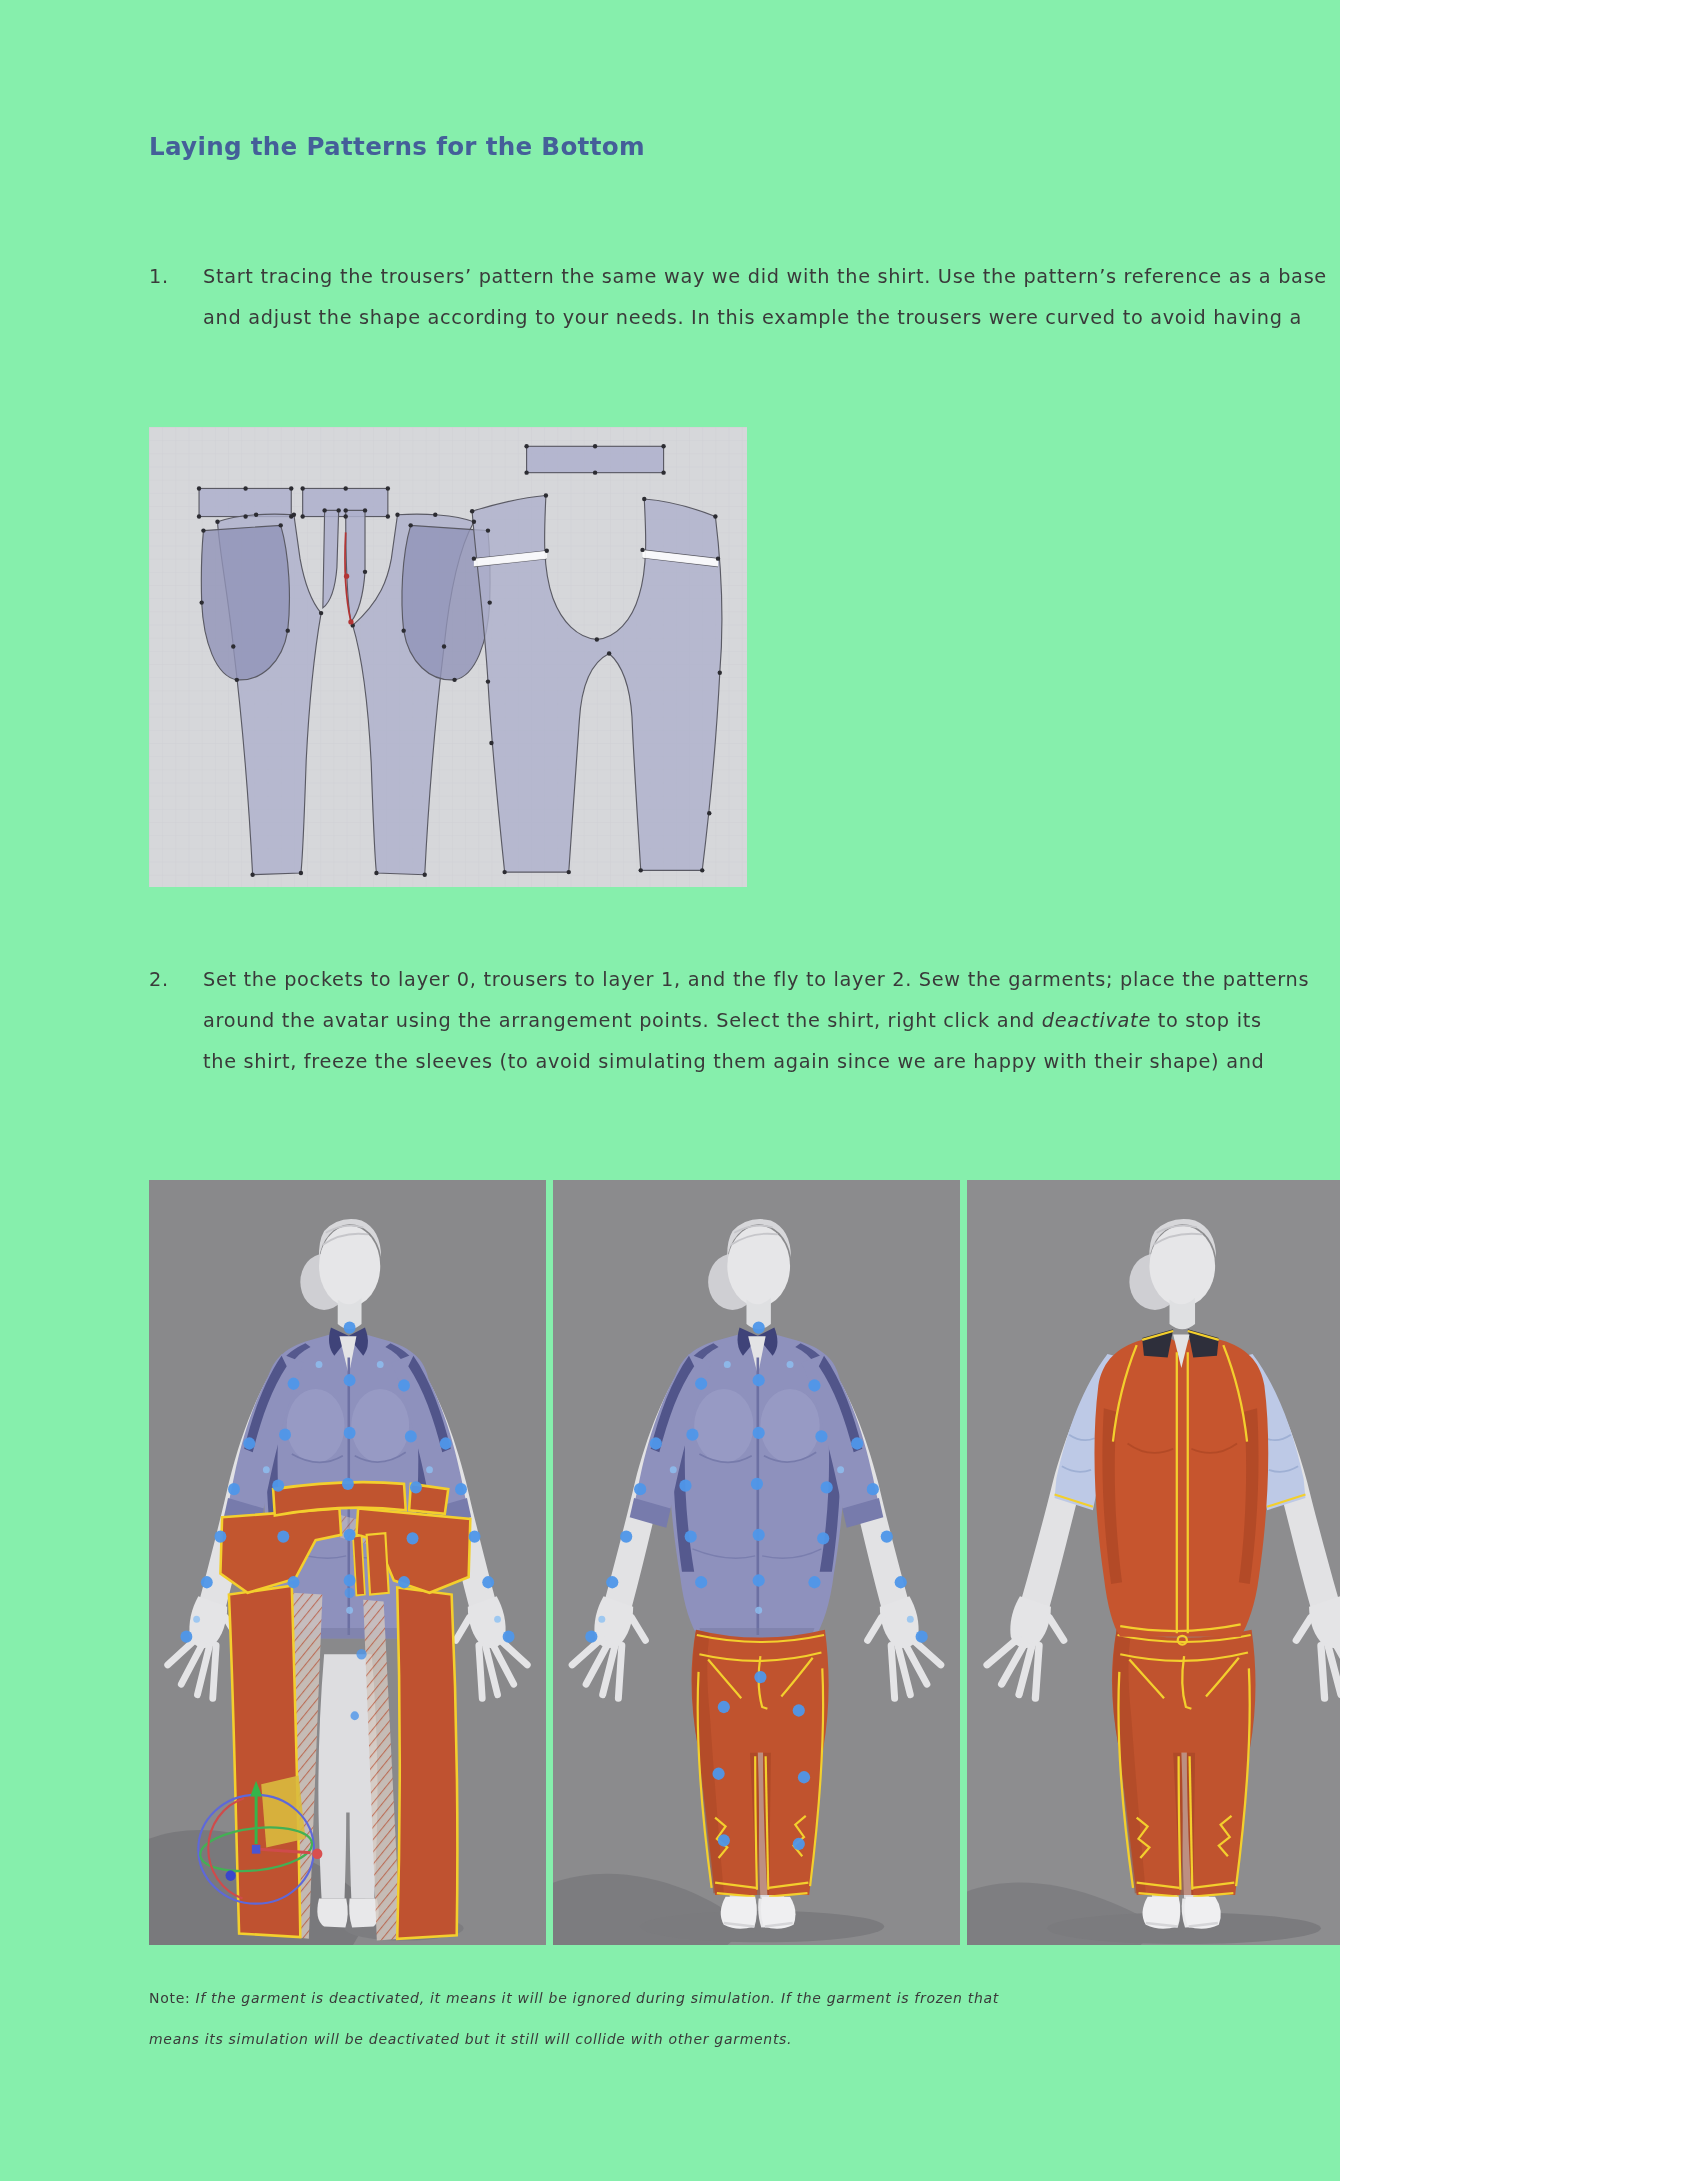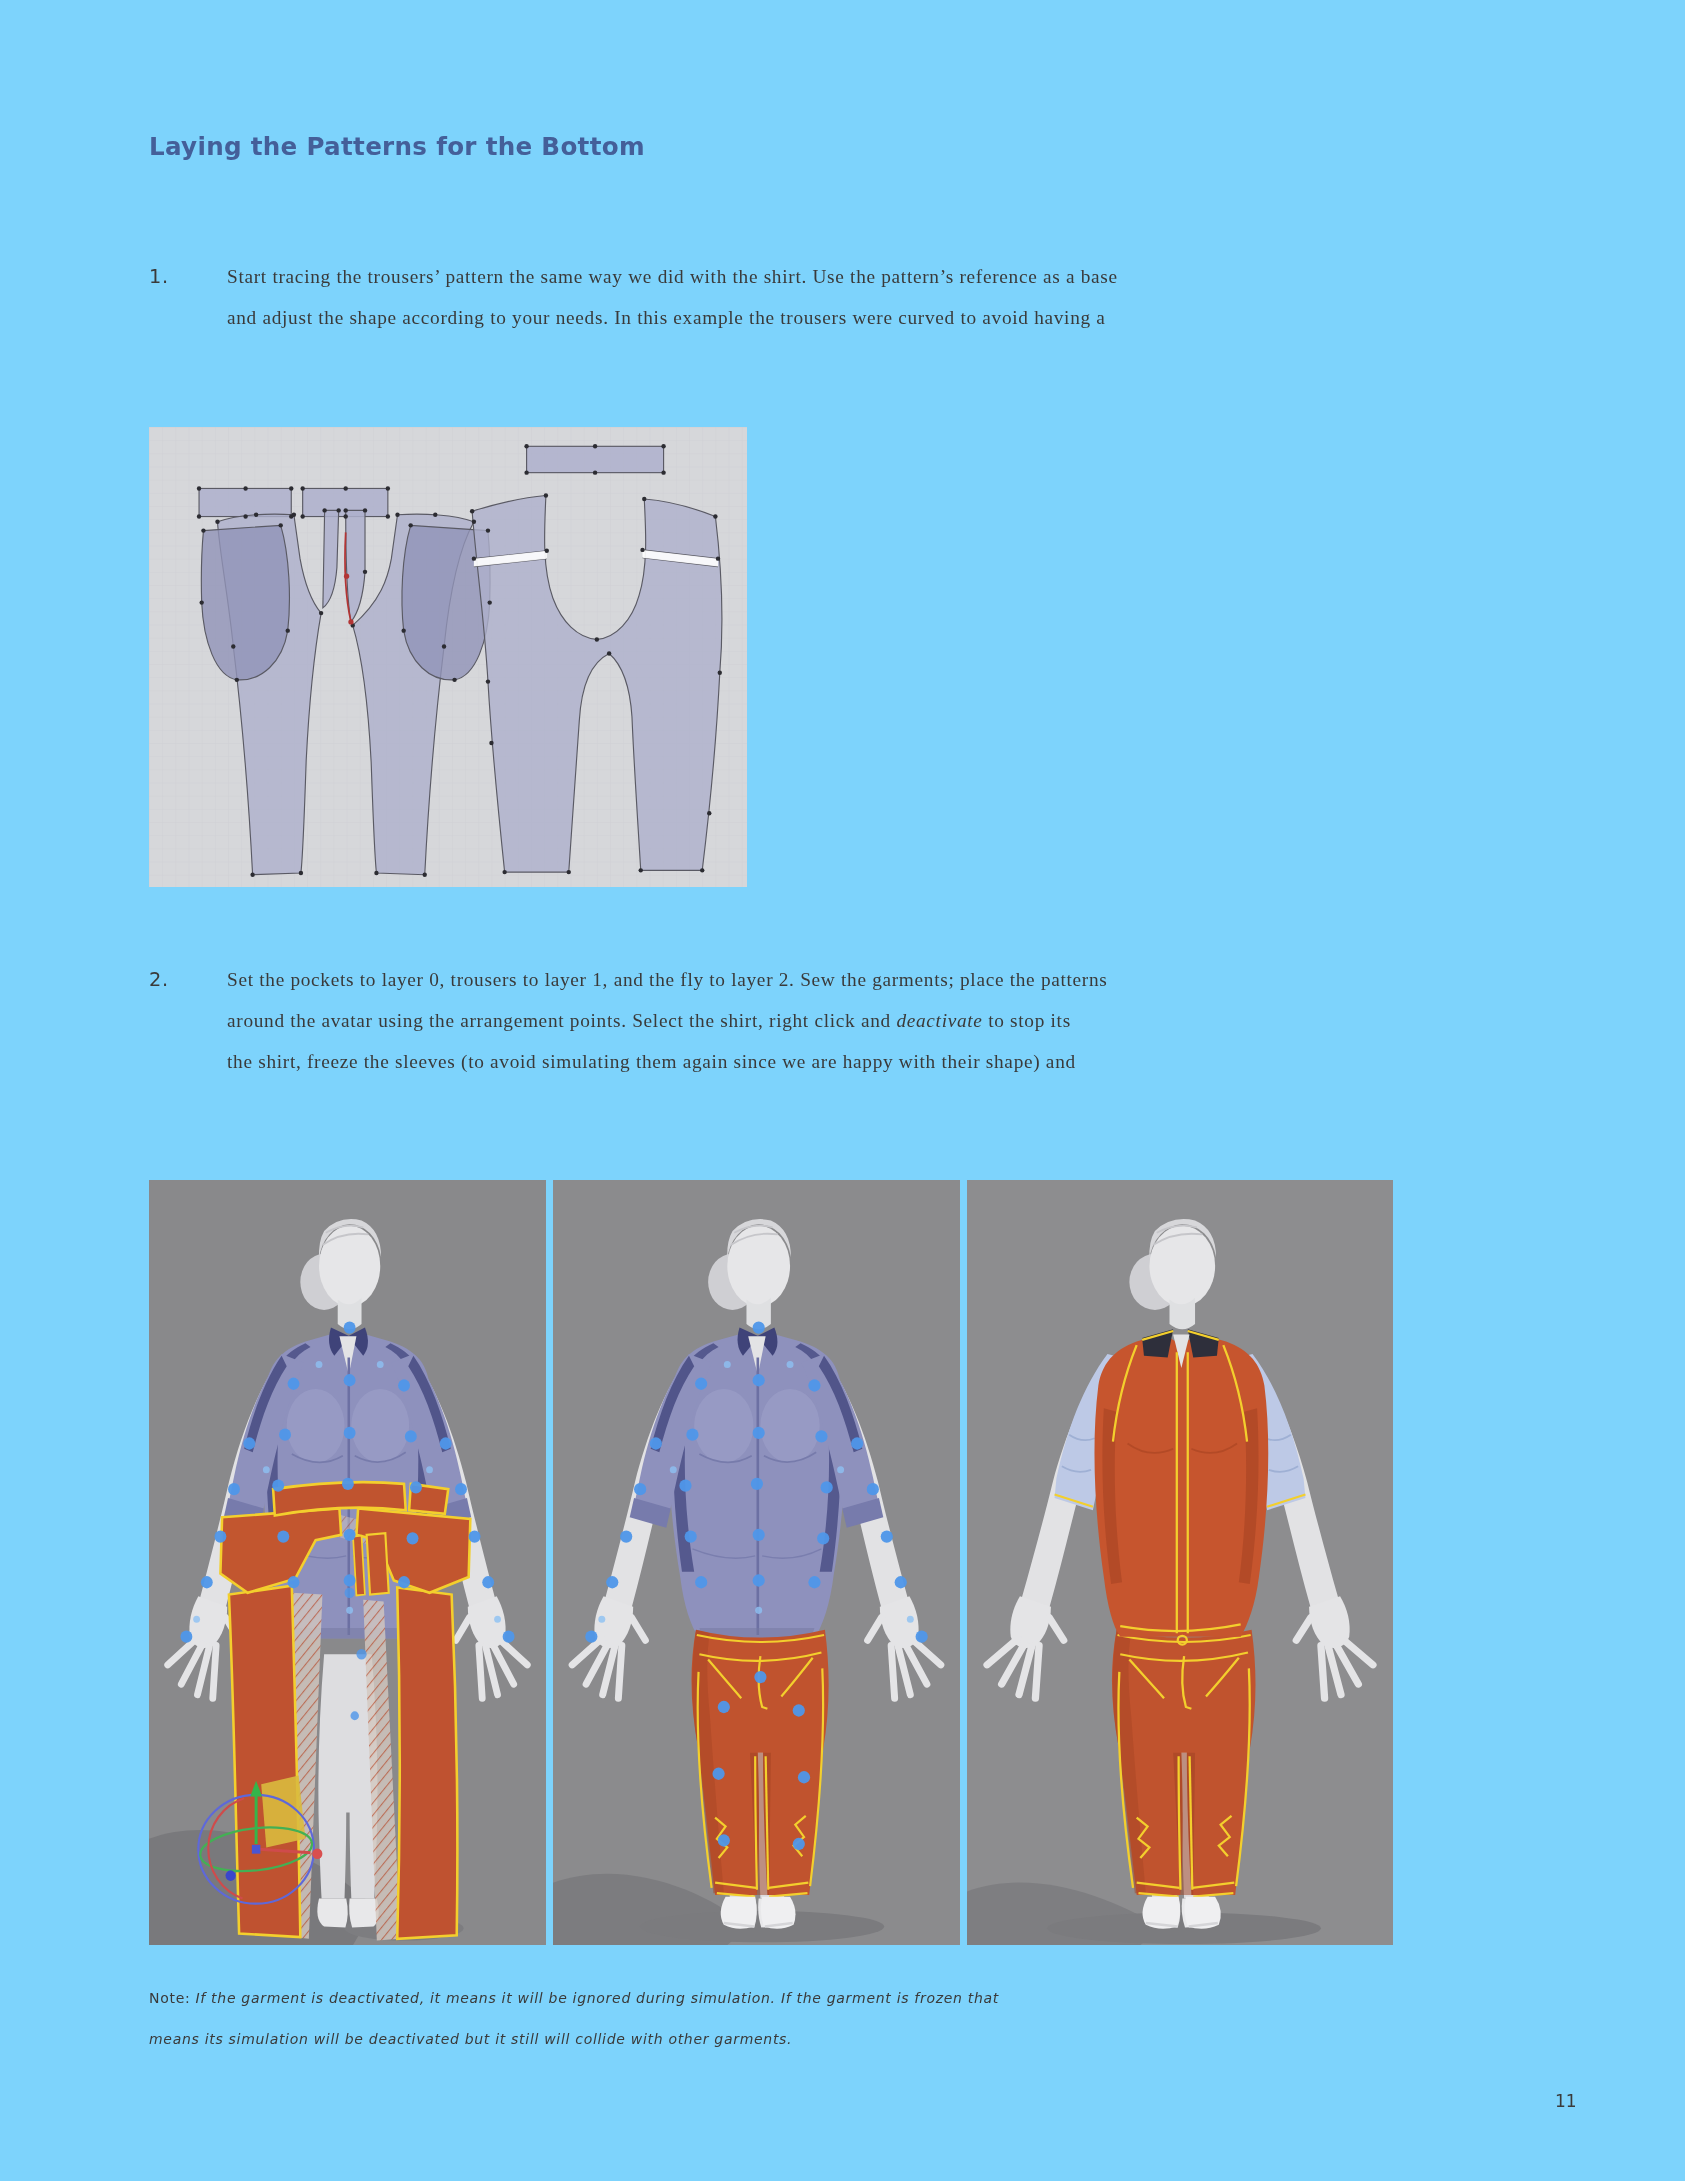--- a/index.html
+++ b/index.html
@@ -1,23 +1,23 @@
 <!DOCTYPE html>
 <html style="font-size:14px"><head>
 <meta charset="utf-8">
 <style>
   html,body{margin:0;padding:0;background:#ffffff;}
-  .page{position:relative;width:1685px;height:2181px;background:#7dd3fc;overflow:hidden;
+  .page{position:relative;width:1340px;height:2181px;background:#86efac;overflow:hidden;
         font-family:"DejaVu Sans","Liberation Sans",sans-serif;color:#3a3a3a;}
   .h1{position:absolute;left:149px;top:132px;font-size:24.6px;font-weight:bold;
       color:#445f99;letter-spacing:0.3px;}
   .list-item{position:absolute;left:149px;width:1475px;font-size:19.3px;
       line-height:41px;letter-spacing:0.7px;}
   .list-item .num{position:absolute;left:0;top:0;}
-  .list-item .body{margin-left:78px;font-family:Liberation Serif, serif;}
+  .list-item .body{margin-left:54px;}
   .note{position:absolute;left:149px;top:1978px;width:1475px;font-size:14px;
       line-height:41px;letter-spacing:0.7px;}
   .note i, .it{font-style:italic;}
   .pagenum{position:absolute;left:1555px;top:2091px;font-size:17px;color:#3a3a3a;}
   .fig{position:absolute;}
   .fig svg{display:block;width:100%;height:100%;}
   #fig-pattern{left:149px;top:427px;width:598px;height:460px;}
   #photo1{left:149px;top:1180px;width:397px;height:765px;}
   #photo2{left:553px;top:1180px;width:407px;height:765px;}
   #photo3{left:967px;top:1180px;width:426px;height:765px;}

